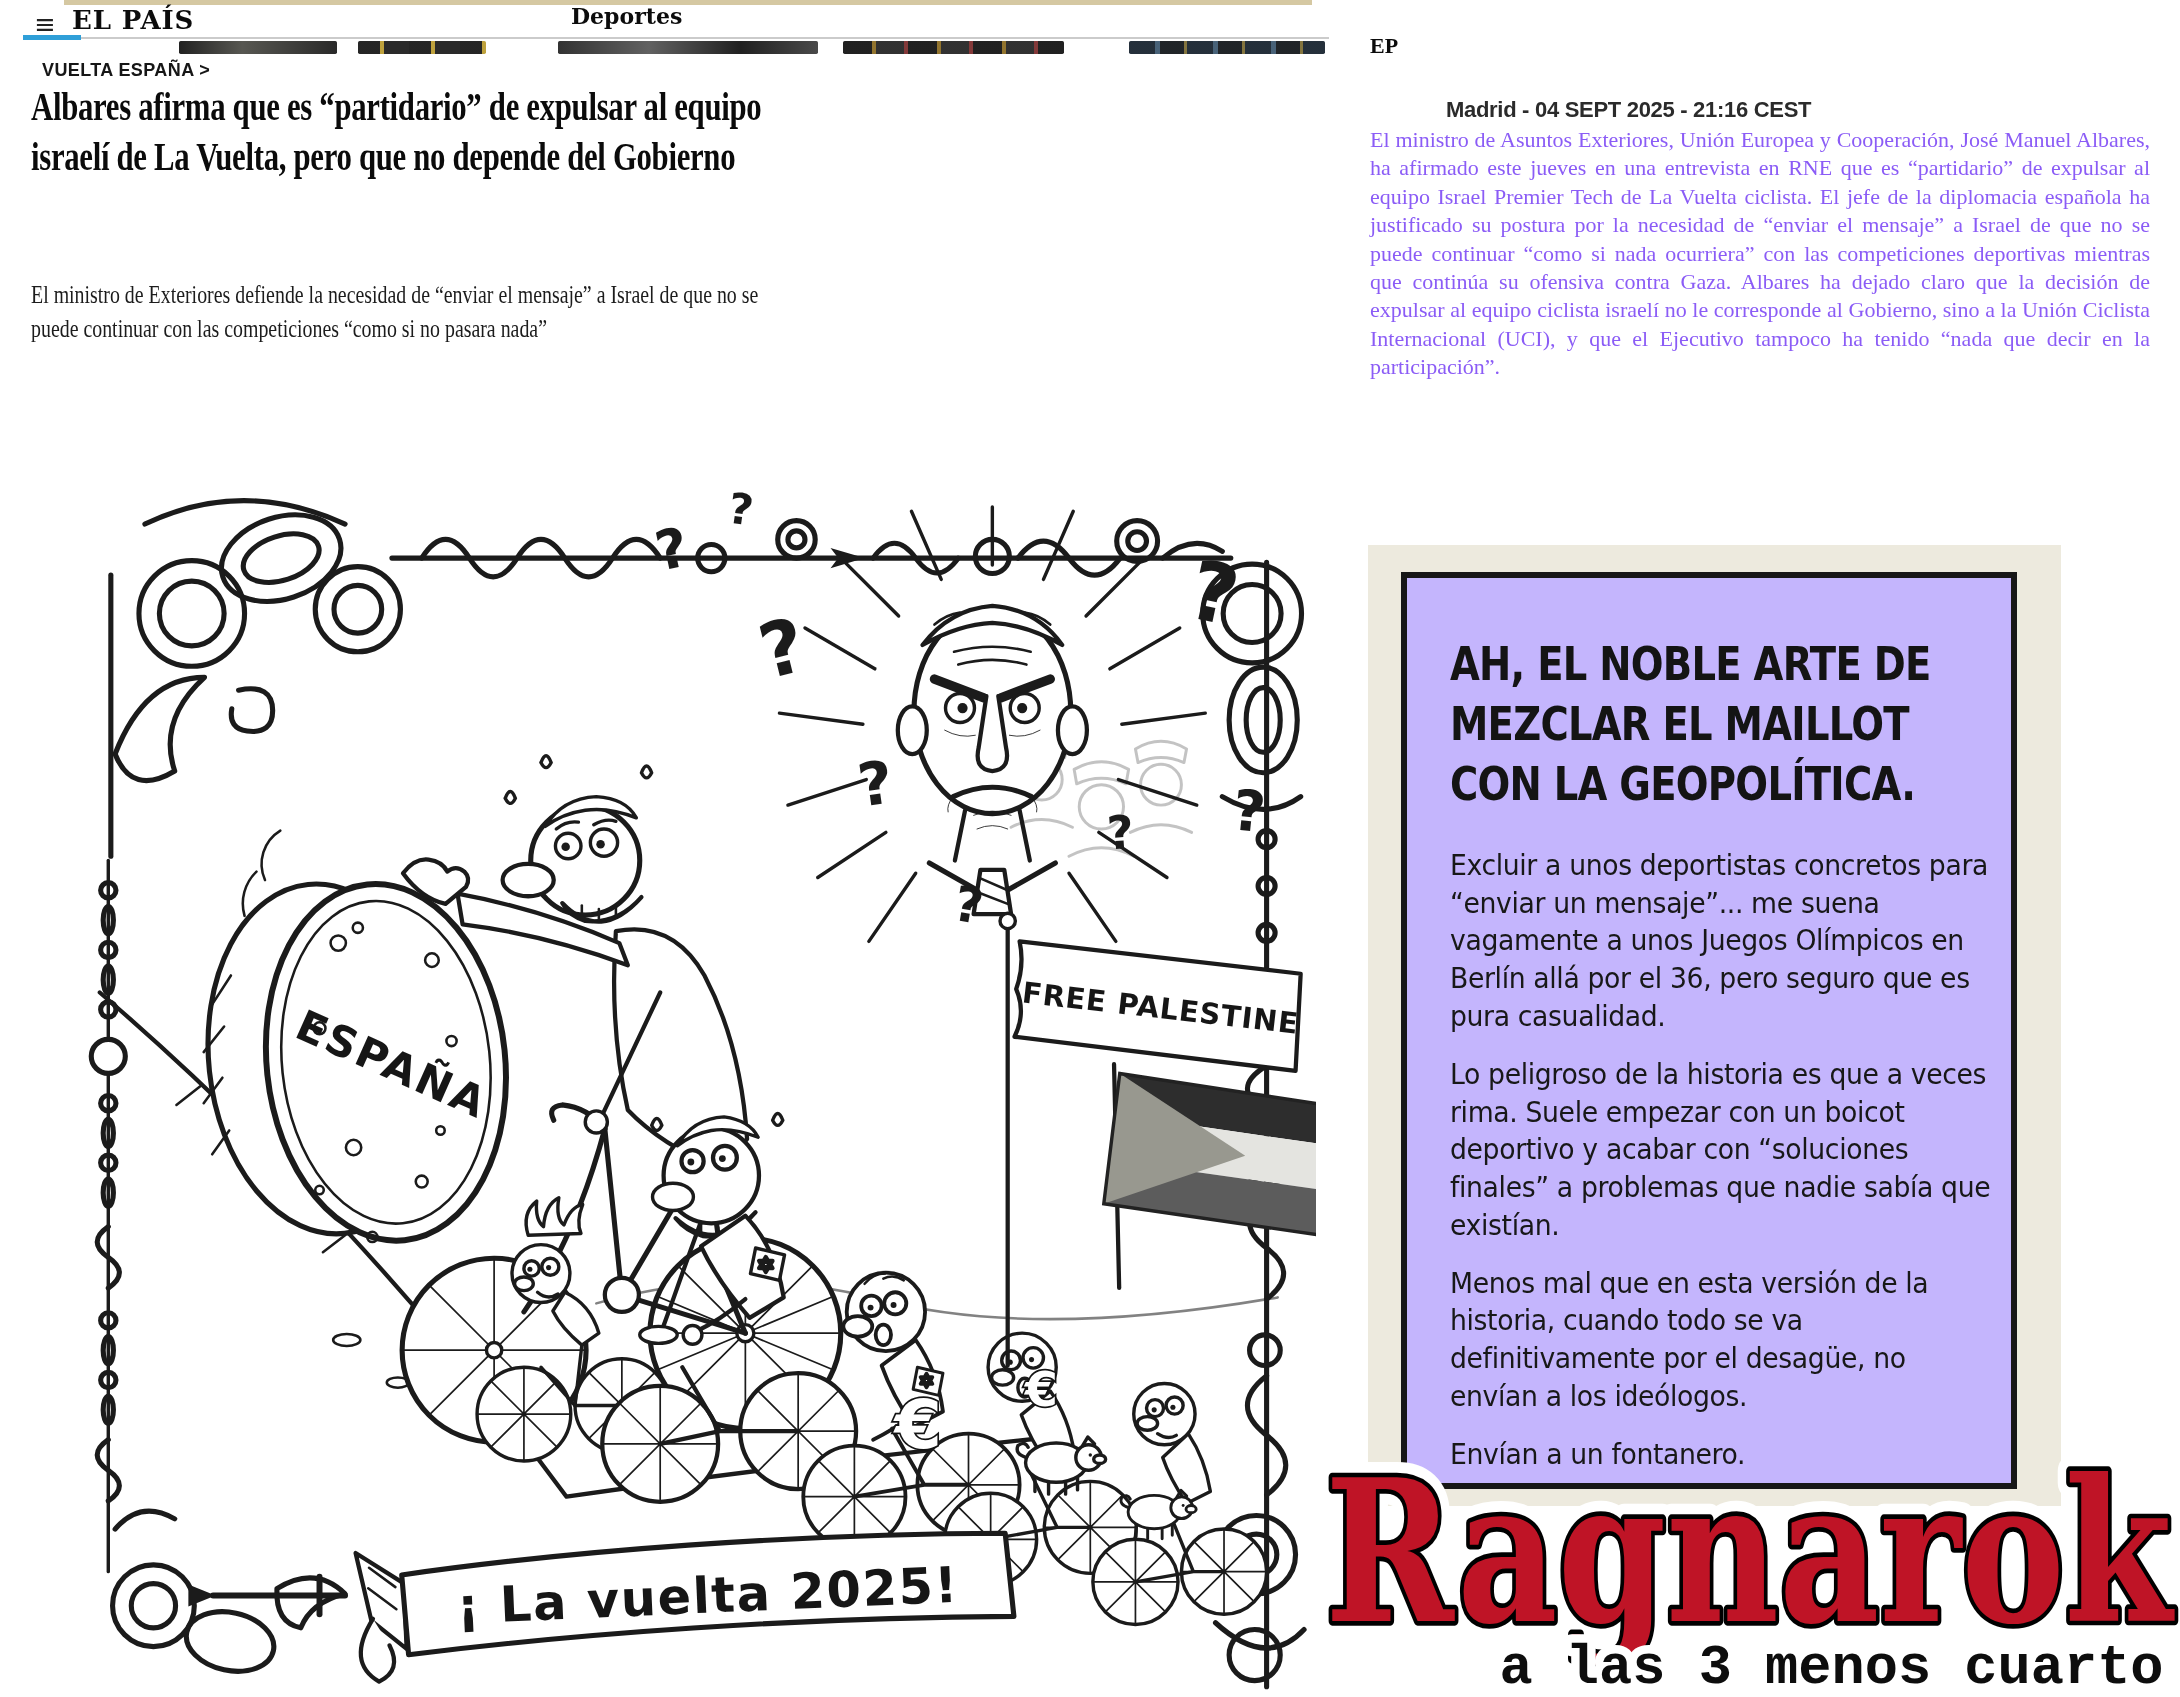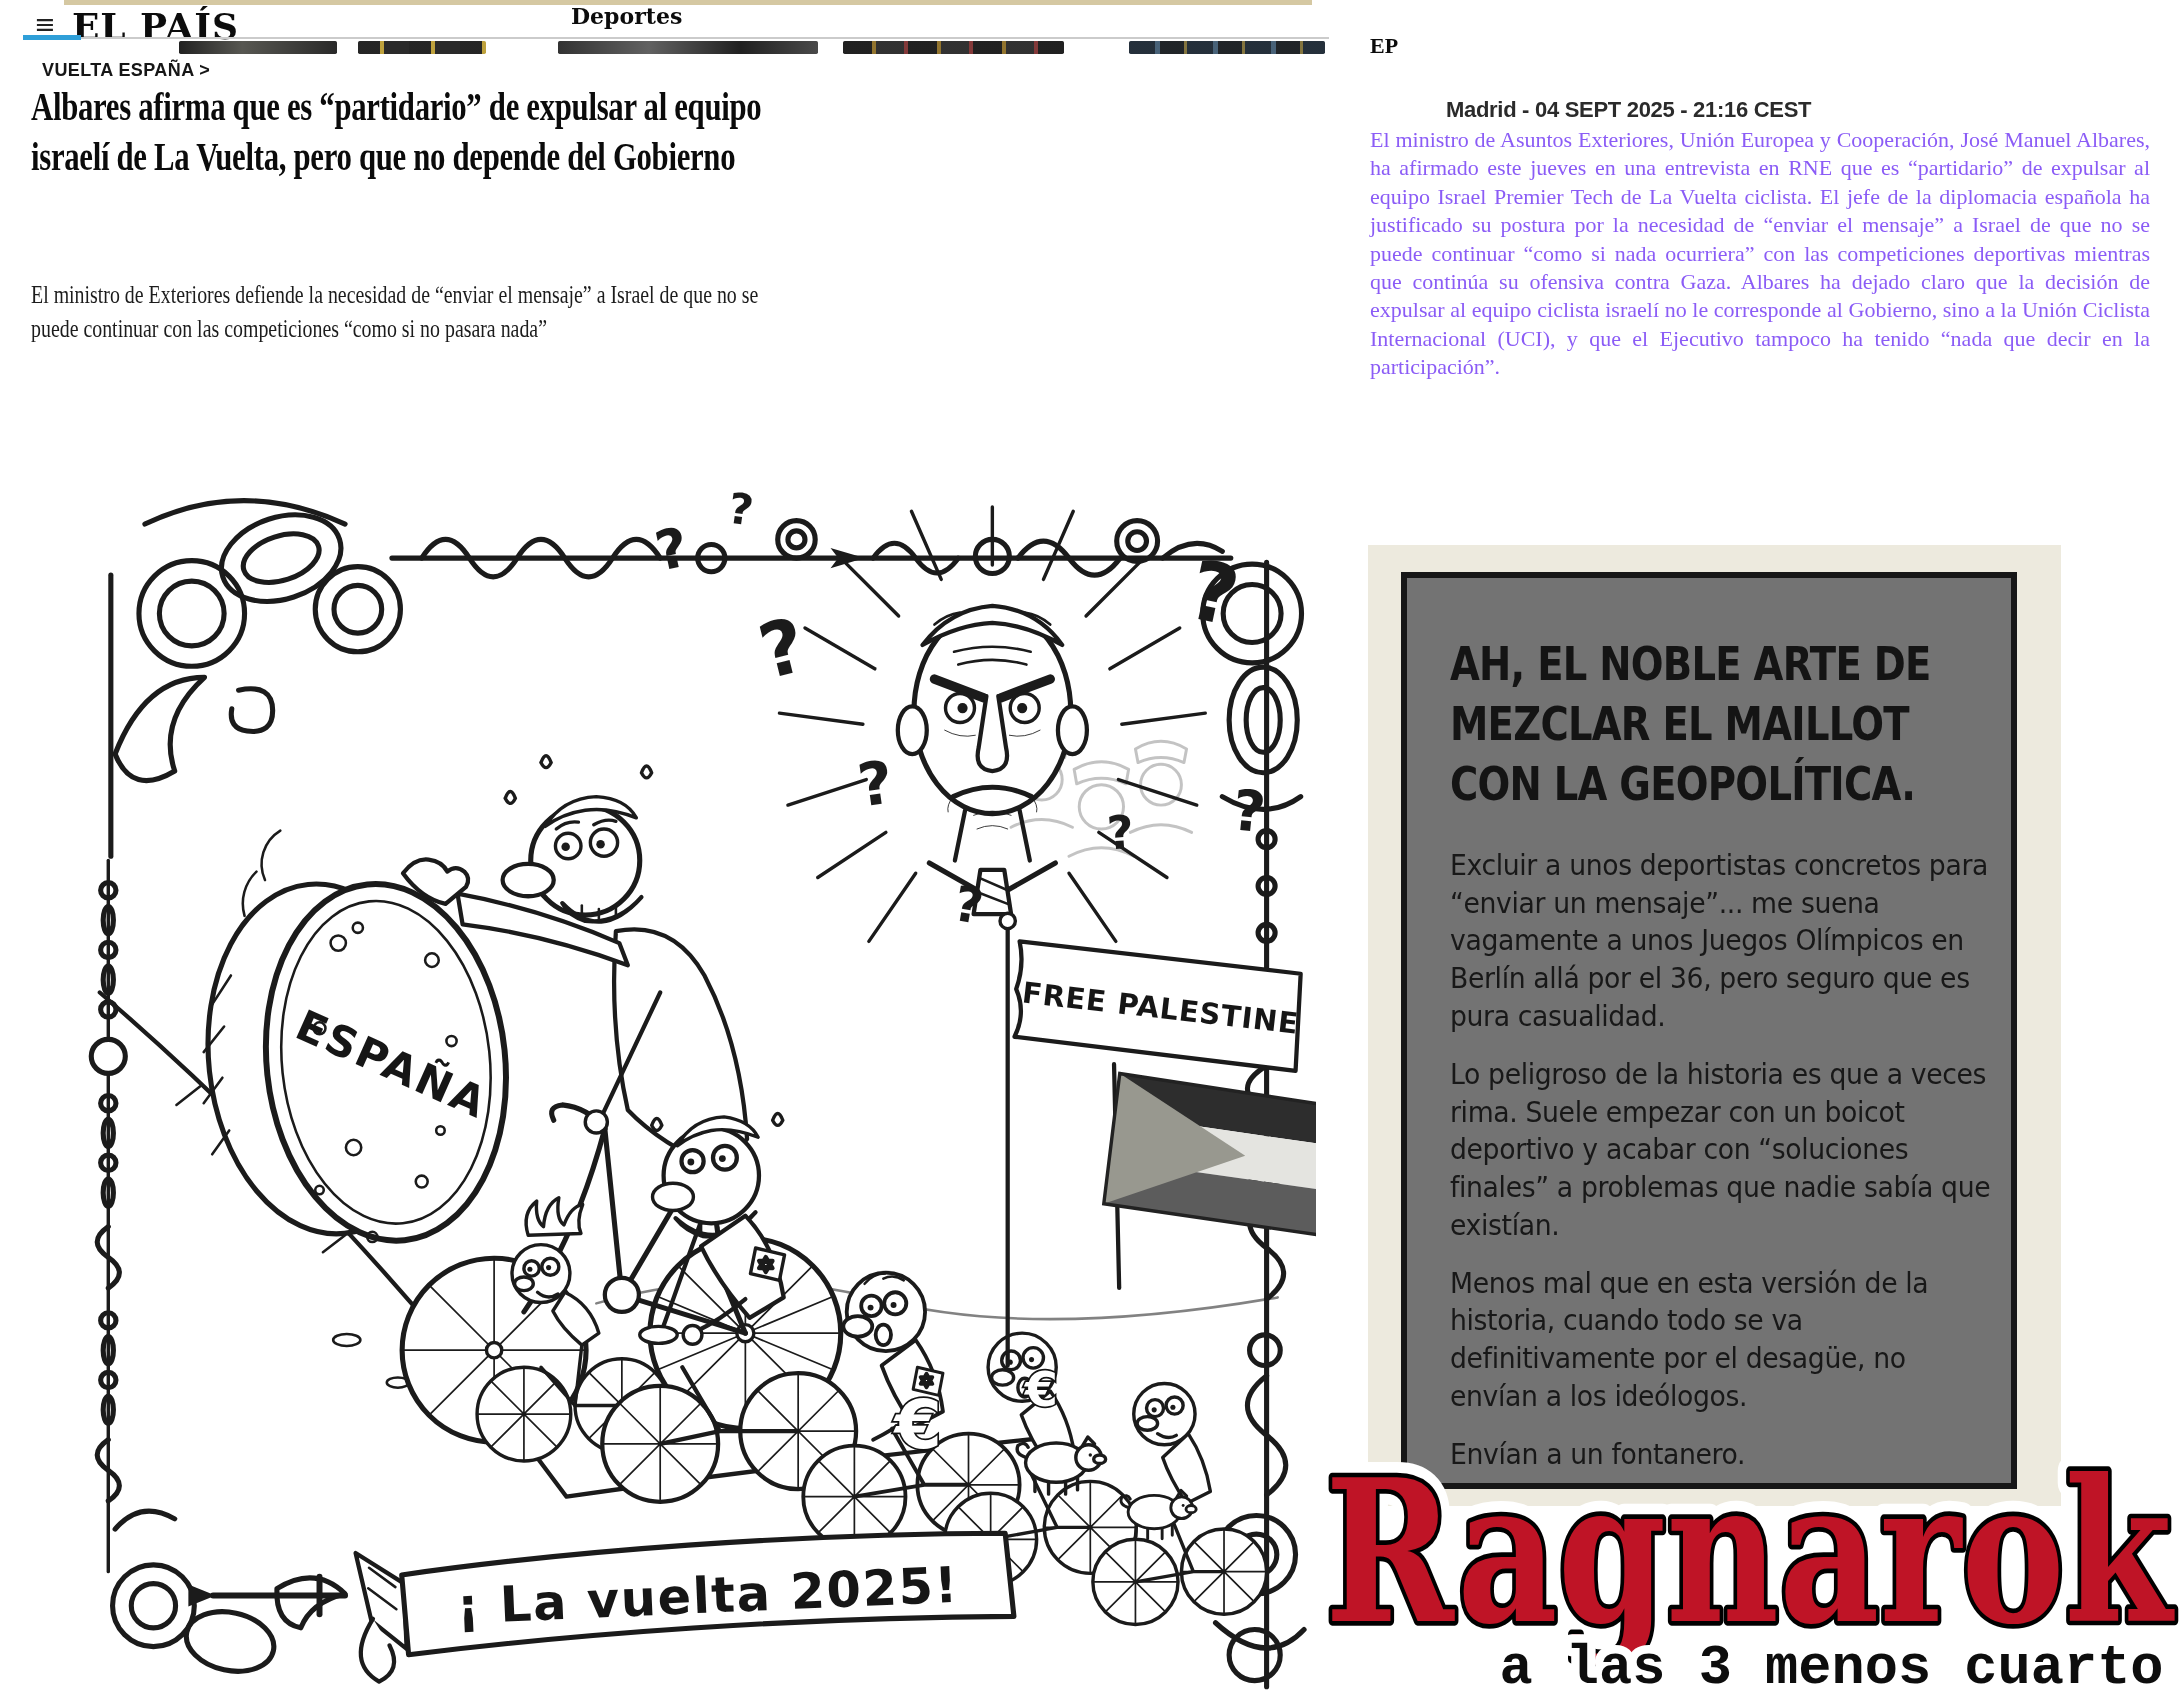--- a/index.html
+++ b/index.html
@@ -3,21 +3,21 @@
 <meta charset="utf-8">
 <style>
   html,body{margin:0;padding:0;background:#ffffff;}
   .page{position:relative;width:2181px;height:1698px;background:#fff;overflow:hidden;
         font-family:"Liberation Serif",serif;color:#111;}
   .abs{position:absolute;}
 
   
   .topline{left:64px;top:0;width:1248px;height:5.1px;background:#d5c8a2;}
   .menu-icon{left:34px;top:8.5px;font-family:"DejaVu Sans",sans-serif;font-size:25.6px;color:#222;cursor:pointer;}
-  .brand{left:72px;top:5.1px;font-family:"DejaVu Serif",serif;font-weight:bold;font-size:36px;letter-spacing:0.9px;color:#0c0c0c;}
+  .brand{left:72px;top:5.1px;font-family:"DejaVu Serif",serif;font-weight:bold;font-size:26px;letter-spacing:0.9px;color:#0c0c0c;}
   .section-tab{left:571px;top:3.4px;width:187px;text-align:left;font-family:"DejaVu Serif",serif;font-weight:bold;font-size:22px;color:#0c0c0c;}
   .mast-rule{left:23px;top:37px;width:1306px;height:1.7px;background:#cbcbcb;}
   .mast-rule-blue{left:23px;top:35px;width:58px;height:5.1px;}
   .thumb{top:41px;height:12.8px;border-radius:1.7px;opacity:.93;}
   .t1{left:179px;width:158px;background:linear-gradient(90deg,#111 0%,#4a4a44 40%,#191919 100%);}
   .t2{left:358px;width:128px;background:repeating-linear-gradient(90deg,#151515 0 22px,#b99a2e 22px 26.4px,#1a1a1a 26.4px 51px);}
   .t3{left:558px;width:260px;background:linear-gradient(90deg,#232323,#555 35%,#101010 70%,#3c3c3c);}
   .t4{left:843px;width:221px;background:repeating-linear-gradient(90deg,#101010 0 29px,#8a6a1f 29px 33px,#222 33px 61px,#7a2a2a 61px 65px);}
   .t5{left:1129px;width:196px;background:repeating-linear-gradient(90deg,#14202c 0 25.6px,#3a566e 25.6px 31px,#101418 31px 55px,#7a6a30 55px 58px);}
 
@@ -31,21 +31,21 @@
 
   
   .byline{left:1370px;top:33px;font-family:Liberation Serif, serif;font-weight:bold;font-size:22px;color:#0b0b0b;}
   .dateline{left:1446px;top:97px;font-family:"Liberation Sans",sans-serif;font-weight:bold;font-size:22px;
             letter-spacing:-0.3px;color:#2b2b2b;}
   .body-text{left:1370px;top:126px;width:780px;font-family:"Liberation Serif",serif;font-size:22px;
             line-height:1.29;color:#8b5cf6;text-align:justify;}
 
   
   .comic-backdrop{left:1368px;top:545px;width:693px;height:961px;background:#edeade;}
-  .comic-box{left:33px;top:27px;width:604px;height:905px;background:#737373;border:6px solid #171717;}
+  .comic-box{left:33px;top:27px;width:604px;height:905px;background:#c4b5fd;border:6px solid #171717;}
   .comic-heading{position:absolute;left:43px;top:56px;width:673px;font-family:"DejaVu Sans",sans-serif;
             font-weight:bold;font-size:47px;line-height:1.28;letter-spacing:-0.9px;color:#141414;
             transform:scaleX(.82);transform-origin:left top;}
   .comic-pars{position:absolute;left:43px;top:269px;width:596px;font-family:"DejaVu Sans",sans-serif;
             font-size:29px;line-height:1.3;letter-spacing:-0.4px;color:#181818;
             transform:scaleX(.92);transform-origin:left top;}
   .comic-pars p{margin:0 0 20.4px 0;}
 
   
   .cartoon{left:64px;top:396px;}

